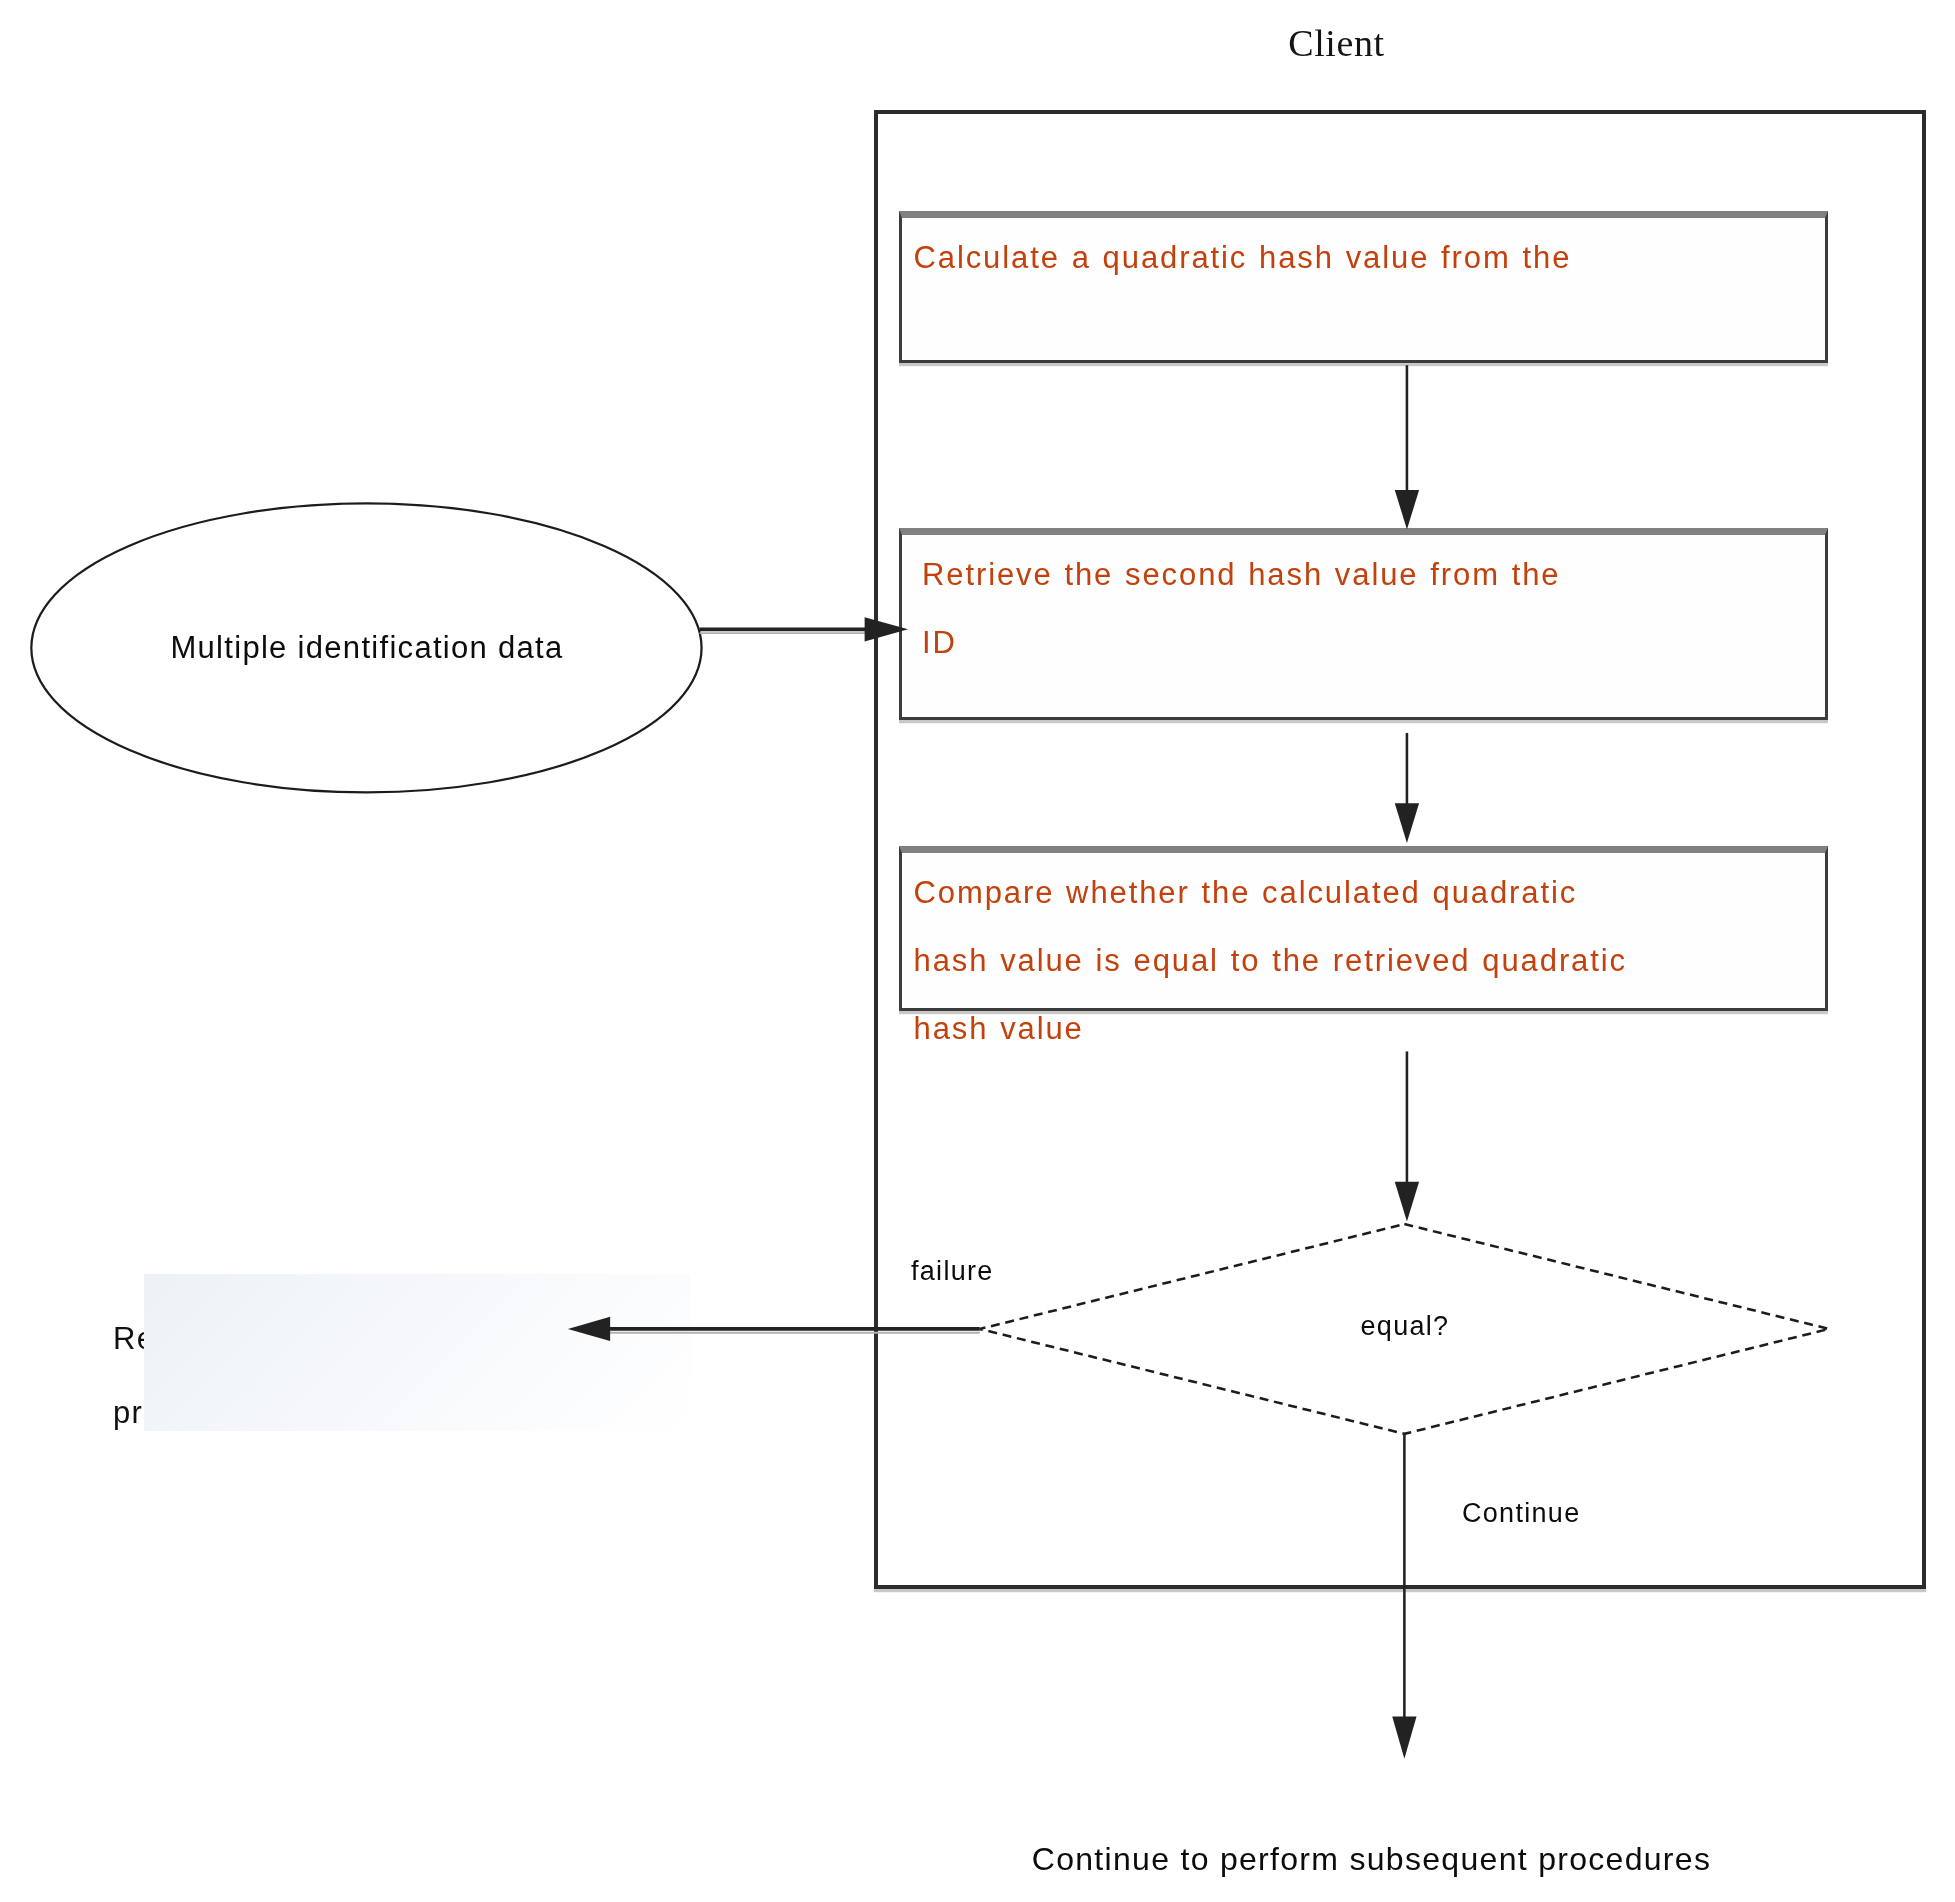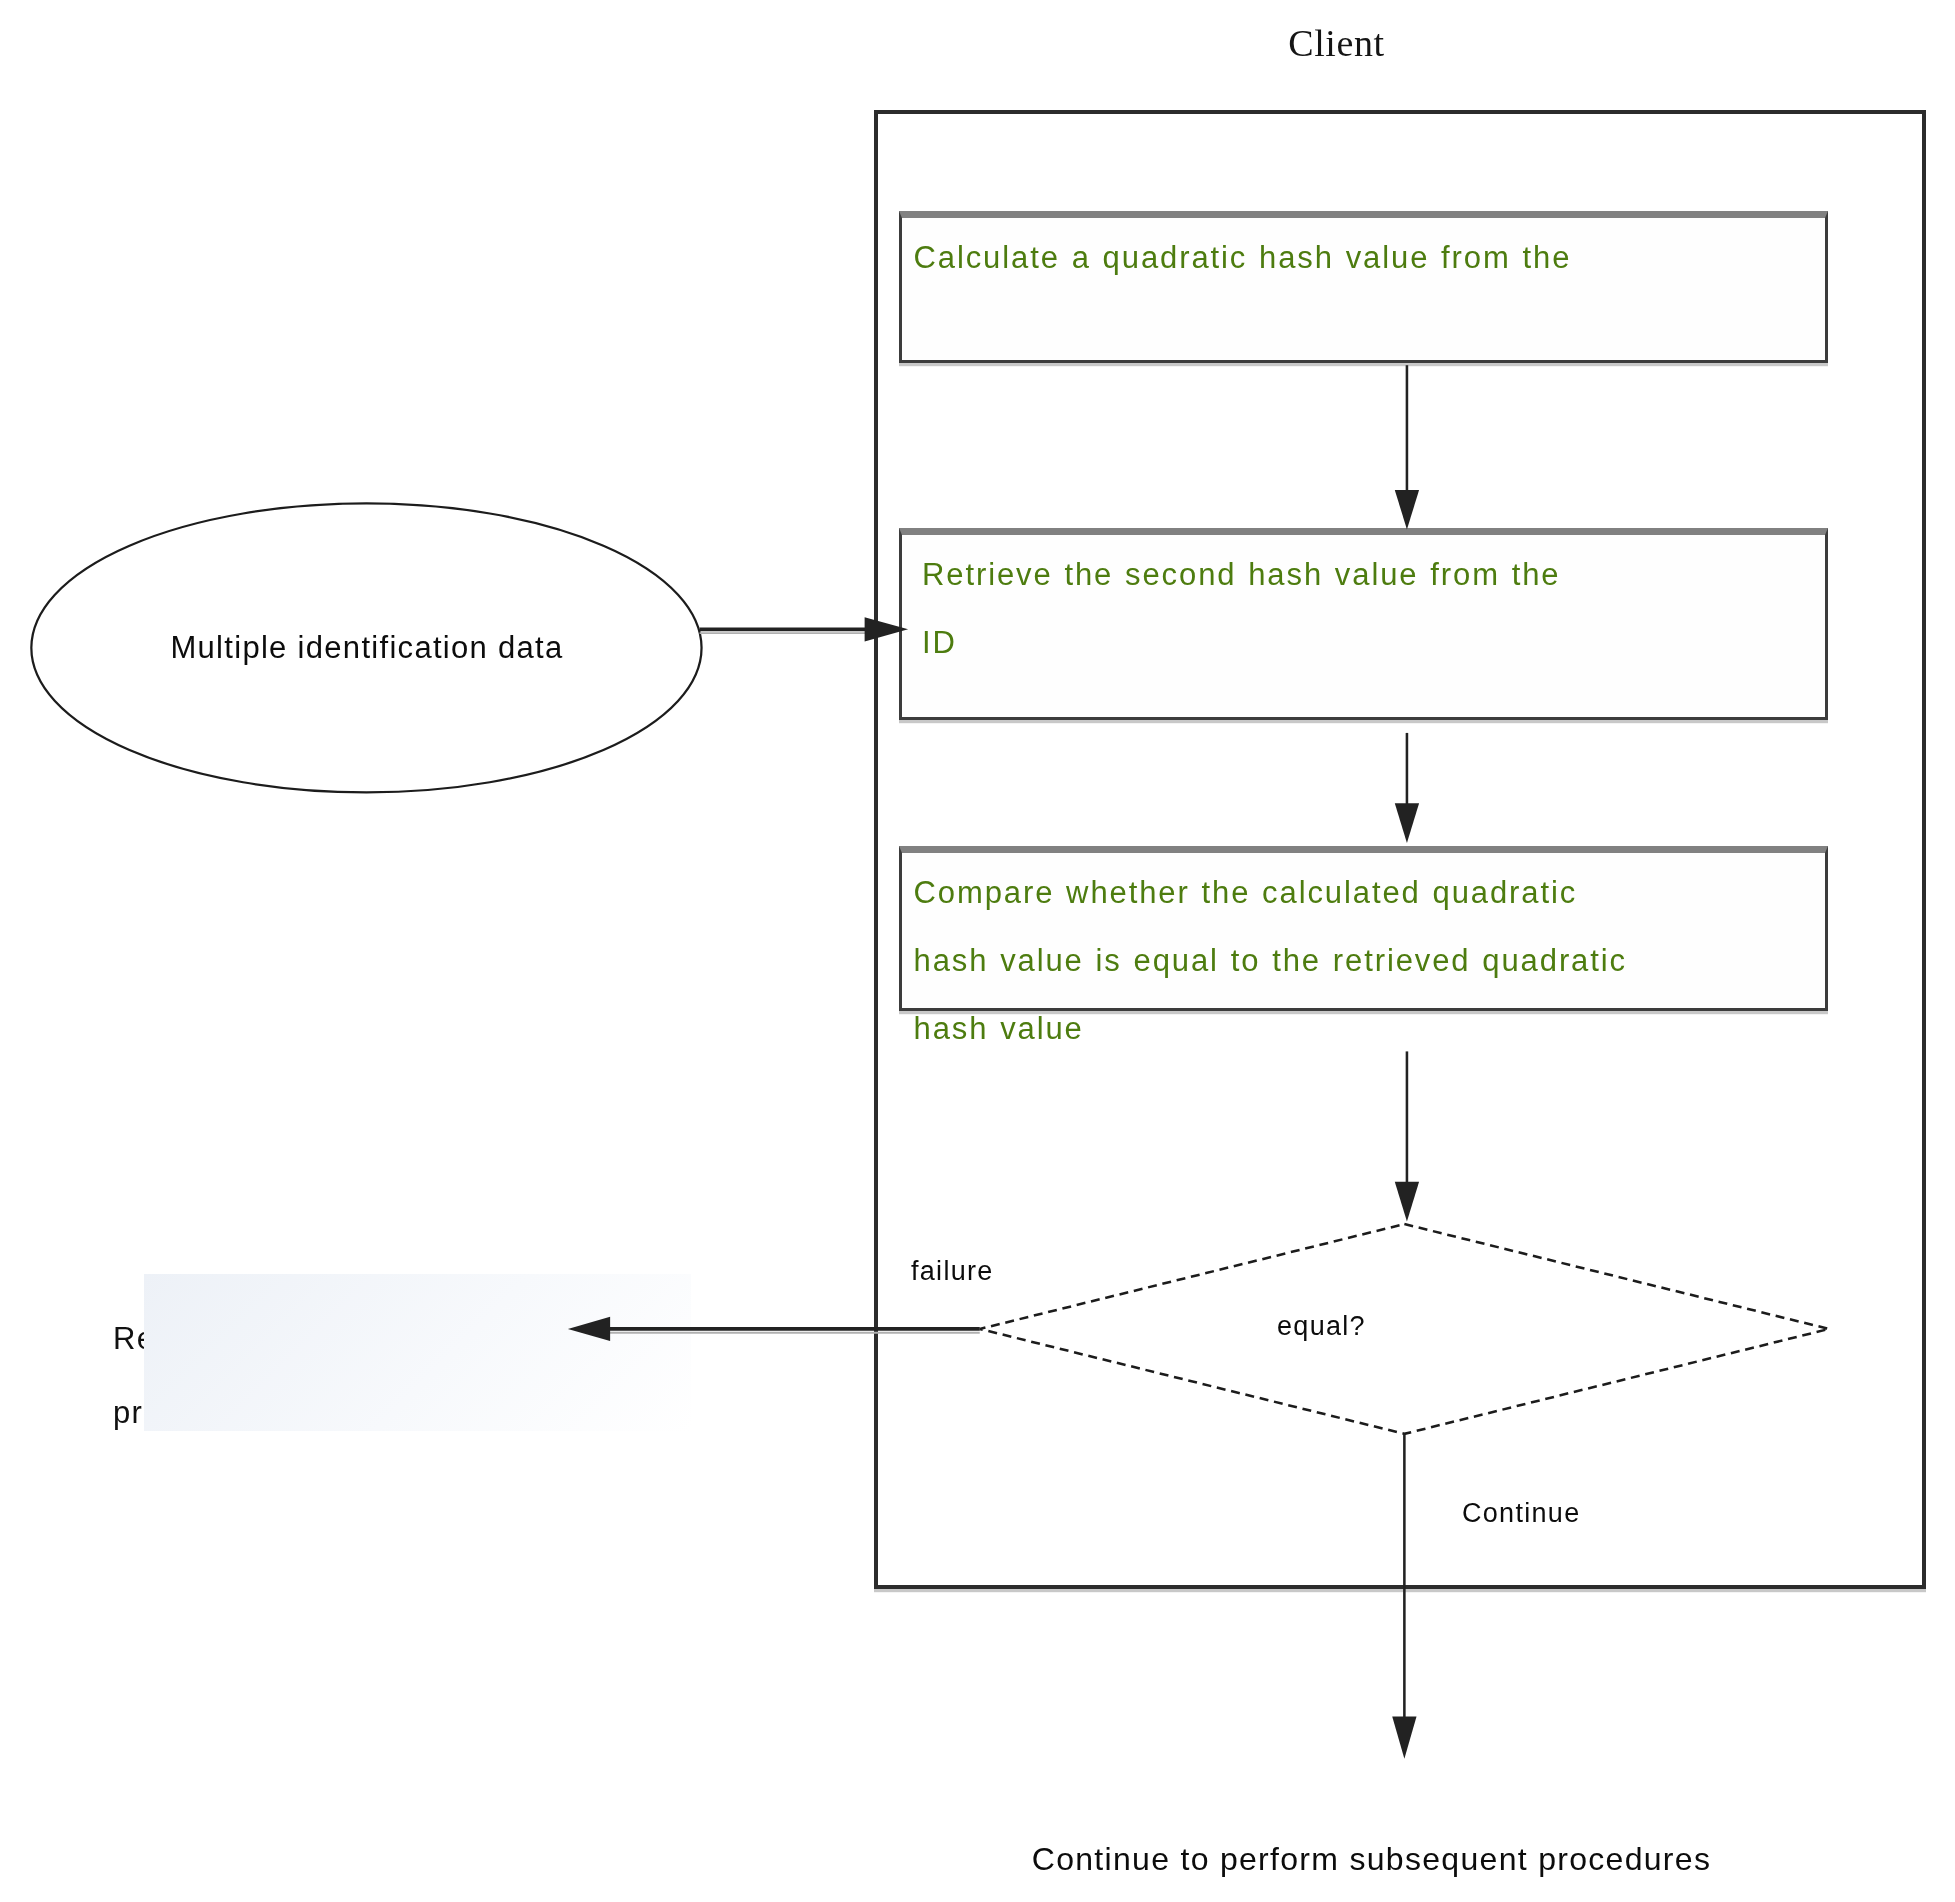--- a/index.html
+++ b/index.html
@@ -43,42 +43,42 @@
     background:#fefefe;
     border:3.2px solid var(--box-border);
     border-top:7.7px solid var(--box-top);
     box-shadow:0 3.2px 0 var(--box-shadow);
     padding:6.4px 9px 0 11.5px;
     z-index:3;
   }
   .pbox .bline{
     font-size:31px;line-height:68px;
     letter-spacing:1.9px;word-spacing:1.3px;
-    white-space:nowrap;color:#4d7c0f;
+    white-space:nowrap;color:#c2410c;
   }
   #box-calculate{top:211px;height:152px;}
   #box-retrieve{top:528px;height:192px;padding-left:20px;}
   #box-compare{top:846px;height:165px;}
   
   #overlay{left:0;top:0;width:1955px;height:1902px;z-index:5;pointer-events:none;}
   .ln{stroke:var(--stroke);}
   .hd{fill:var(--stroke);stroke:none;}
   .shadowln{stroke:#b0b0b0;}
   .shape{stroke:#1c1c1c;fill:#ffffff;}
   
   .lbl{
     font-size:27px;line-height:38px;
     letter-spacing:1.3px;color:#0c0c0c;
     white-space:nowrap;z-index:6;
   }
   .ellipse-label{
     left:79px;top:629px;width:576px;text-align:center;
     font-size:31px;letter-spacing:1.3px;
   }
-  .equal-label{left:1277px;top:1307px;width:256px;text-align:left;}
+  .equal-label{left:1277px;top:1307px;width:256px;text-align:center;}
   .failure-label{left:911px;top:1252px;}
   .success-label{left:1462px;top:1494px;}
   .reexec-label{left:113px;top:1302px;width:576px;}
   .reexec-label .bline{font-size:31px;line-height:74px;letter-spacing:1.3px;white-space:nowrap;}
   .continue-label{
     left:895px;top:1840px;width:953px;text-align:center;
     font-size:32px;letter-spacing:1.3px;
   }
   .reexec-highlight{
     left:144px;top:1274px;width:547px;height:157px;

